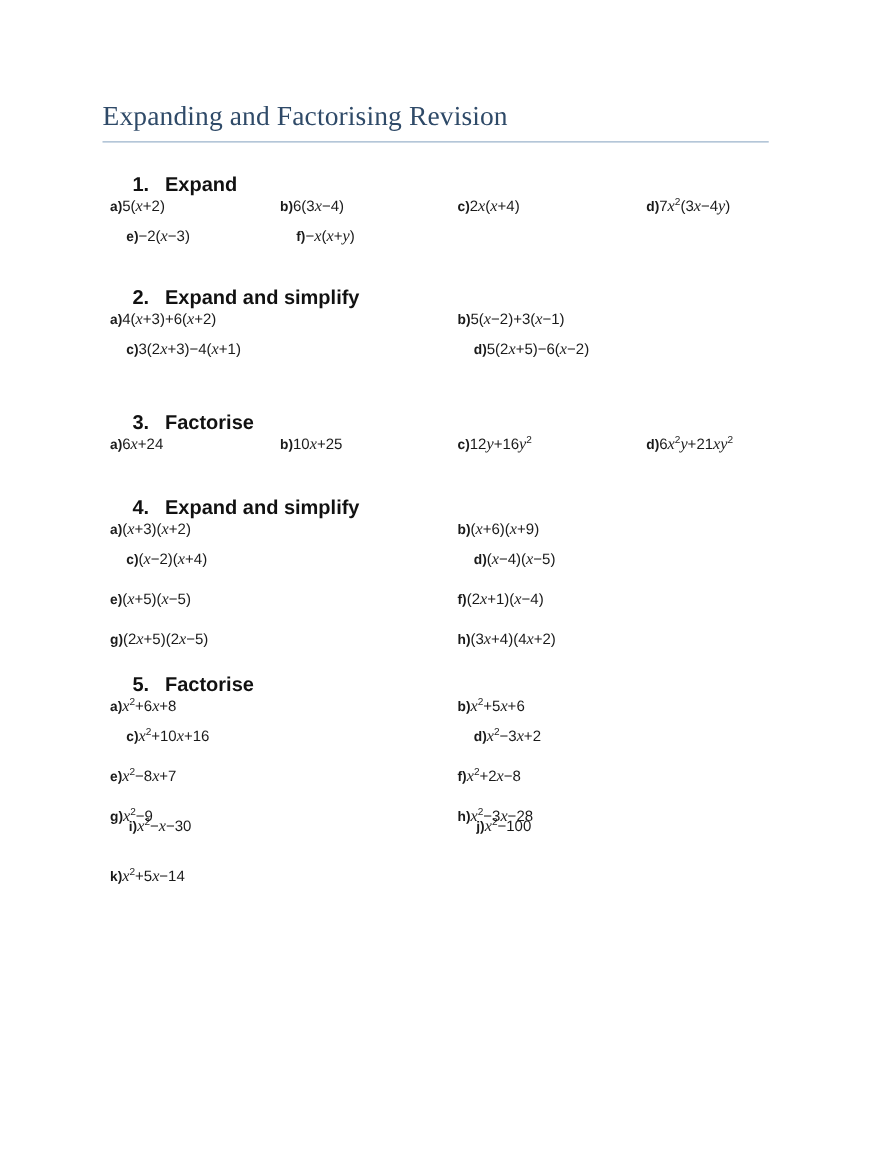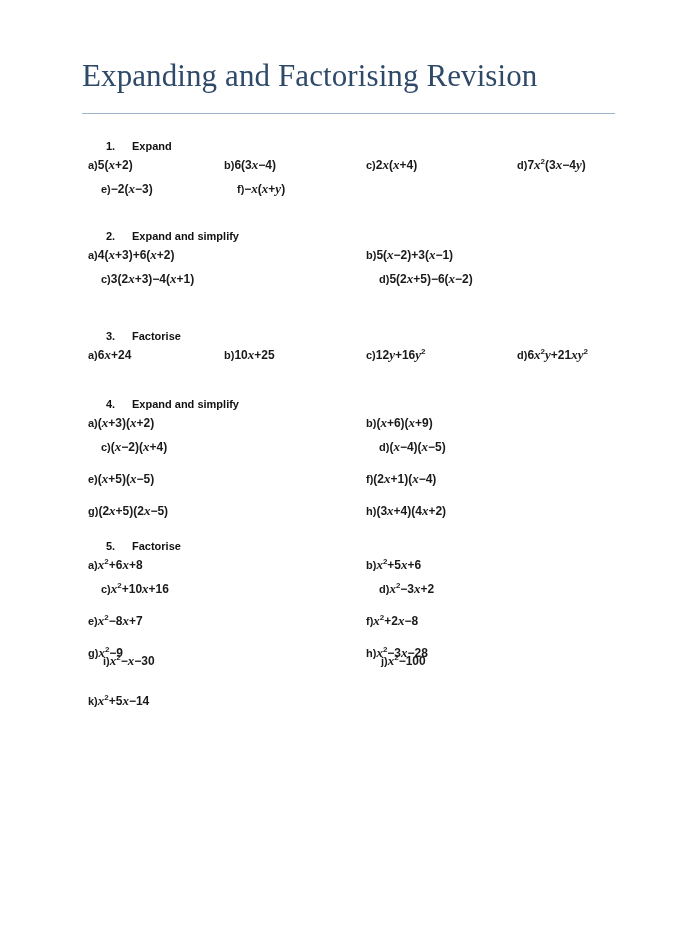--- a/index.html
+++ b/index.html
@@ -21,24 +21,24 @@
     left: 0; top: 0;
     width: 700px;
     height: 933px;
     background: #ffffff;
   }
 
   
   .doc-title {
     position: absolute;
     left: 82px;
-    top: 58px;
+    top: 75px;
     width: 540px;
     font-family: "Liberation Serif", serif;
-    font-size: 31px;
+    font-size: 22px;
     line-height: 36px;
     font-weight: 400;
     color: #2f4a68;
     letter-spacing: 0.1px;
     white-space: nowrap;
   }
   .title-rule {
     position: absolute;
     left: 82px;
     top: 113px;
@@ -51,21 +51,21 @@
   .section {
     position: absolute;
     left: 0;
     width: 700px;
   }
   .section-heading {
     position: absolute;
     left: 106px;
     top: 0;
     font-family: "Liberation Sans", sans-serif;
-    font-size: 11px;
+    font-size: 16px;
     font-weight: bold;
     color: #111111;
     white-space: nowrap;
   }
   .section-heading .num {
     display: inline-block;
     width: 26px;
   }
 
   .items {
@@ -80,21 +80,21 @@
     font-size: 12px;
     line-height: 14px;
     color: #1a1a1a;
     white-space: nowrap;
   }
   .item .lbl {
     font-weight: bold;
     font-size: 11px;
   }
   .item .expr {
-    font-weight: 700;
+    font-weight: 400;
   }
   .item .expr i {
     font-family: "Liberation Serif", serif;
     font-style: italic;
     font-size: 13px;
   }
   .item .expr sup {
     font-size: 8px;
     vertical-align: super;
     line-height: 0;

